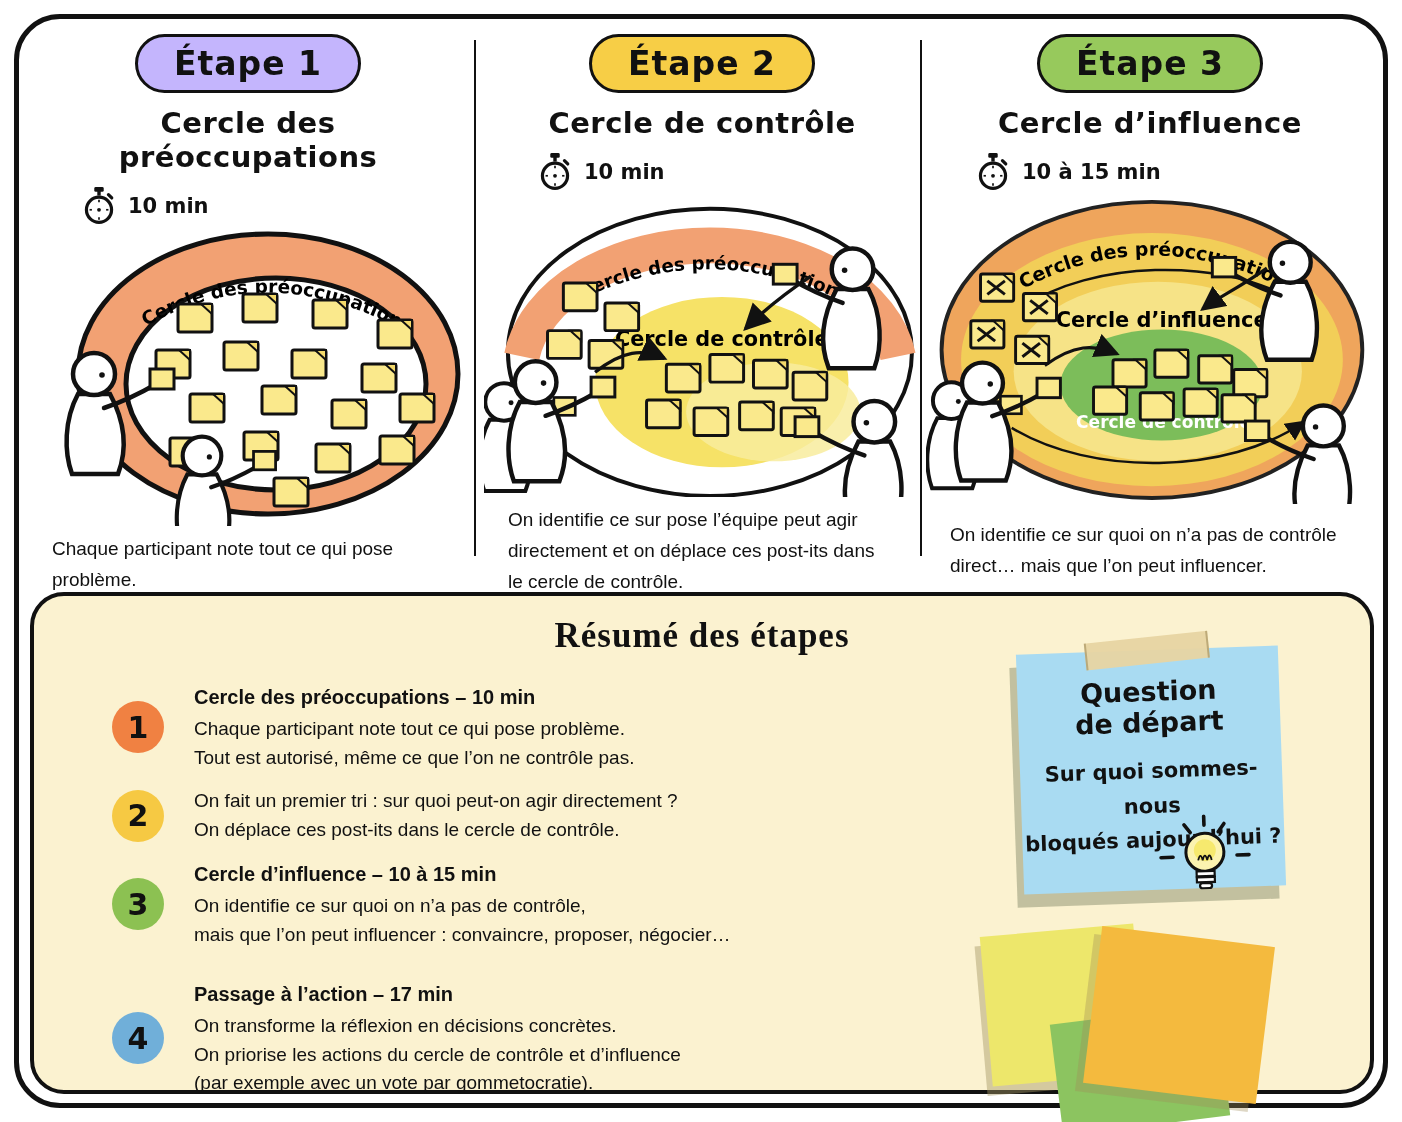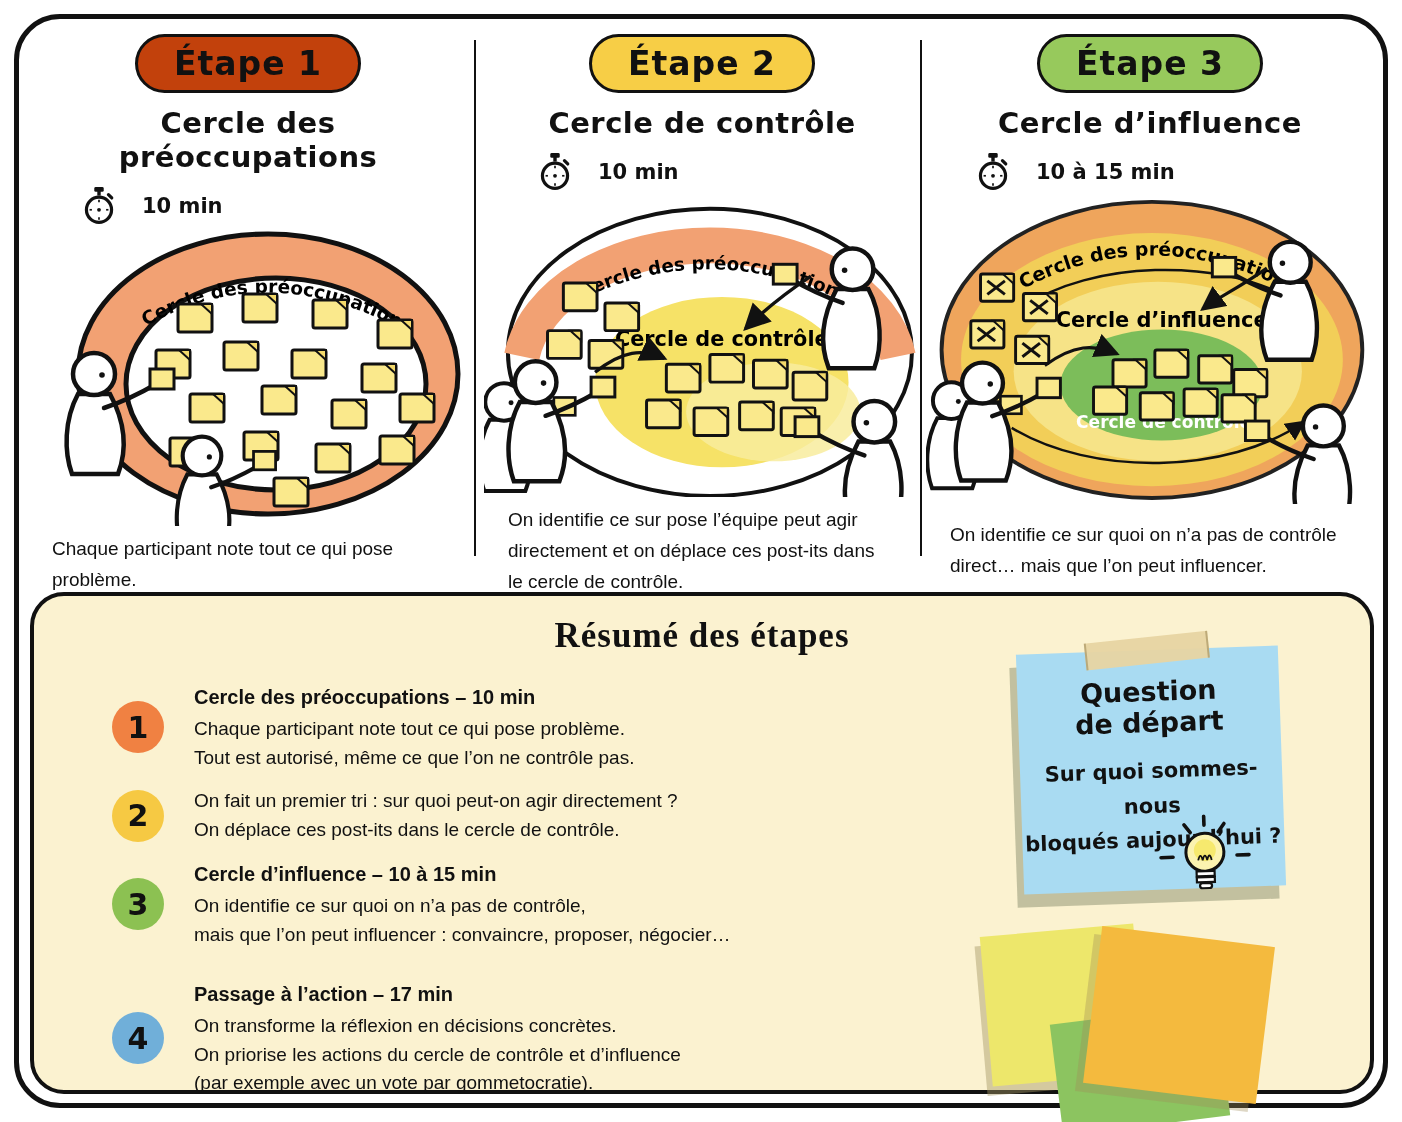--- a/index.html
+++ b/index.html
@@ -16,25 +16,25 @@
 
   .step{position:absolute;top:34px;text-align:center;}
   #step1{left:28px;width:440px;}
   #step2{left:484px;width:436px;}
   #step3{left:926px;width:448px;}
 
   .pill{
     display:inline-block;min-width:130px;padding:7px 36px;border:3.5px solid #111;
     border-radius:32px;font-size:33px;font-weight:bold;letter-spacing:1px;
   }
-  .pill1{background:#c2410c}.pill2{background:#F7CE46}.pill3{background:#97C95C}
+  .pill1{background:#c4b5fd}.pill2{background:#F7CE46}.pill3{background:#97C95C}
 
   .step-title{font-size:29px;font-weight:bold;margin-top:13px;letter-spacing:.5px;}
 
-  .timer-row{display:flex;align-items:center;gap:26px;margin:12px 0 0 54px;
+  .timer-row{display:flex;align-items:center;gap:12px;margin:12px 0 0 54px;
     font-size:21px;font-weight:bold;}
   #step3 .timer-row{margin-left:50px;}
 
   .diagram{display:block;margin-top:0;}
   .diagram text{font-family:"DejaVu Sans",sans-serif;}
 
   .step-desc{
     text-align:left;font-family:"Liberation Sans",sans-serif;font-size:19px;
     line-height:1.62;margin:8px 0 0 24px;
   }

